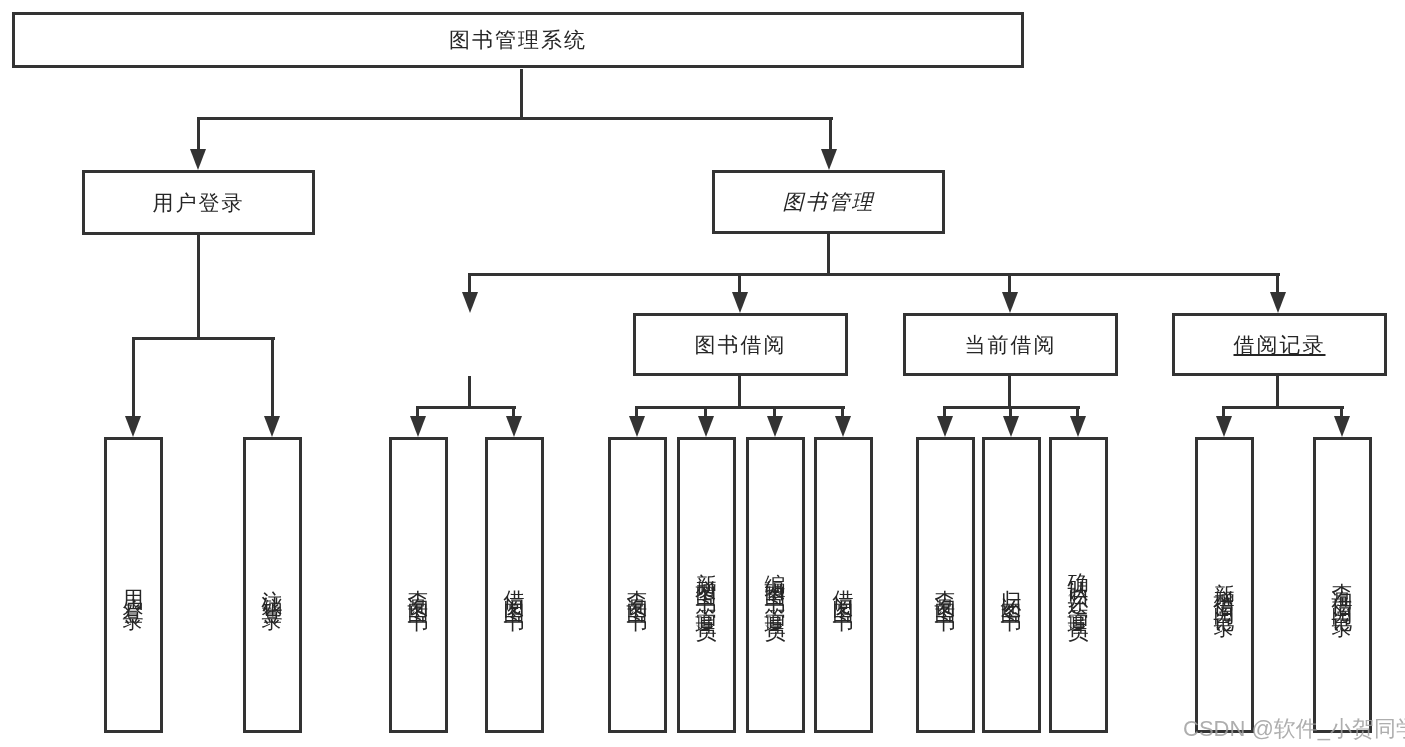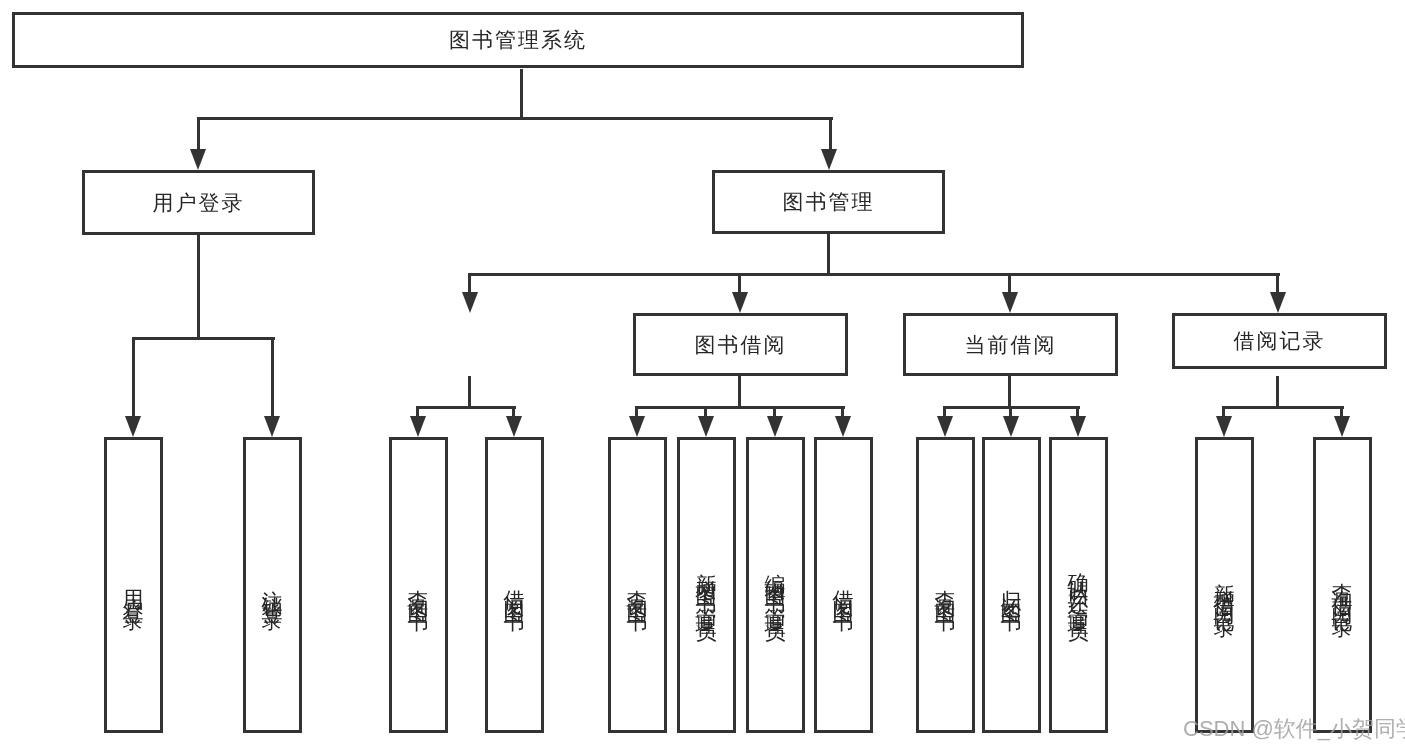--- a/index.html
+++ b/index.html
@@ -68,21 +68,21 @@
   <div class="node" style="left:12px; top:12px; width:1012px; height:56px;">图书管理系统</div>
 
   <div class="vl" style="left:520px; top:69px;  height:48px;"></div>
   <div class="hl" style="left:197px; top:117px; width:636px;"></div>
   <div class="vl" style="left:197px; top:120px; height:32px;"></div>
   <div class="vl" style="left:829px; top:120px; height:32px;"></div>
   <div class="ar" style="left:190px; top:149px;"></div>
   <div class="ar" style="left:821px; top:149px;"></div>
 
   <div class="node" style="left:82px;  top:170px; width:233px; height:65px;">用户登录</div>
-  <div class="node" style="left:712px; top:170px; width:233px; height:64px;">图书管理</div>
+  <div class="node" style="left:712px; top:170px; width:233px; height:64px;font-style:italic;">图书管理</div>
 
   <div class="vl" style="left:197px; top:235px; height:102px;"></div>
   <div class="hl" style="left:132px; top:337px; width:143px;"></div>
   <div class="vl" style="left:132px; top:340px; height:78px;"></div>
   <div class="vl" style="left:271px; top:340px; height:78px;"></div>
   <div class="ar" style="left:125px; top:416px;"></div>
   <div class="ar" style="left:264px; top:416px;"></div>
 
   <div class="vl" style="left:827px; top:234px; height:39px;"></div>
   <div class="hl" style="left:468px; top:273px; width:812px;"></div>
@@ -90,21 +90,21 @@
   <div class="vl" style="left:738px;  top:276px; height:20px;"></div>
   <div class="vl" style="left:1008px; top:276px; height:20px;"></div>
   <div class="vl" style="left:1276px; top:276px; height:20px;"></div>
   <div class="ar" style="left:462px;  top:292px;"></div>
   <div class="ar" style="left:732px;  top:292px;"></div>
   <div class="ar" style="left:1002px; top:292px;"></div>
   <div class="ar" style="left:1270px; top:292px;"></div>
 
   <div class="node" style="left:633px;  top:313px; width:215px; height:63px;">图书借阅</div>
   <div class="node" style="left:903px;  top:313px; width:215px; height:63px;">当前借阅</div>
-  <div class="node" style="left:1172px; top:313px; width:215px; height:56px;">借阅记录</div>
+  <div class="node" style="left:1172px; top:313px; width:215px; height:63px;text-decoration:underline;">借阅记录</div>
 
   <div class="vl" style="left:468px; top:376px; height:30px;"></div>
   <div class="hl" style="left:416px; top:406px; width:100px;"></div>
   <div class="vl" style="left:416px; top:409px; height:9px;"></div>
   <div class="vl" style="left:512px; top:409px; height:9px;"></div>
   <div class="ar" style="left:410px; top:416px;"></div>
   <div class="ar" style="left:506px; top:416px;"></div>
 
   <div class="vl" style="left:738px; top:376px; height:30px;"></div>
   <div class="hl" style="left:635px; top:406px; width:210px;"></div>

